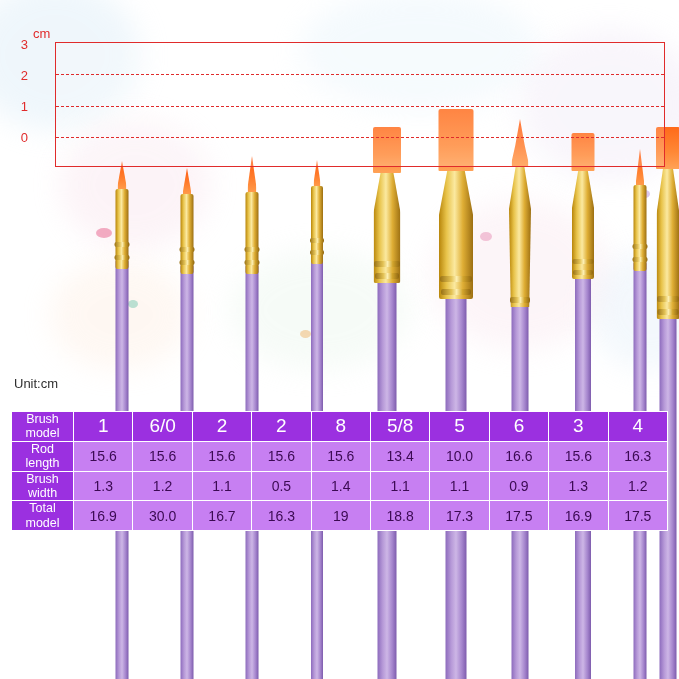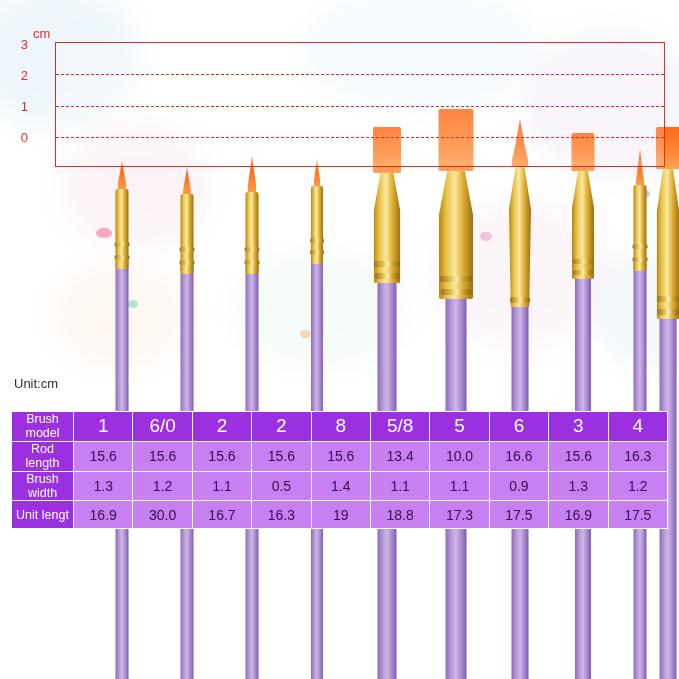--- a/index.html
+++ b/index.html
@@ -230,21 +230,21 @@
       <td class="val">1.1</td>
       <td class="val">0.5</td>
       <td class="val">1.4</td>
       <td class="val">1.1</td>
       <td class="val">1.1</td>
       <td class="val">0.9</td>
       <td class="val">1.3</td>
       <td class="val">1.2</td>
     </tr>
     <tr>
-      <td class="hdr">Unit lengt</td>
+      <td class="hdr">Total model</td>
       <td class="val">16.9</td>
       <td class="val">30.0</td>
       <td class="val">16.7</td>
       <td class="val">16.3</td>
       <td class="val">19</td>
       <td class="val">18.8</td>
       <td class="val">17.3</td>
       <td class="val">17.5</td>
       <td class="val">16.9</td>
       <td class="val">17.5</td>

